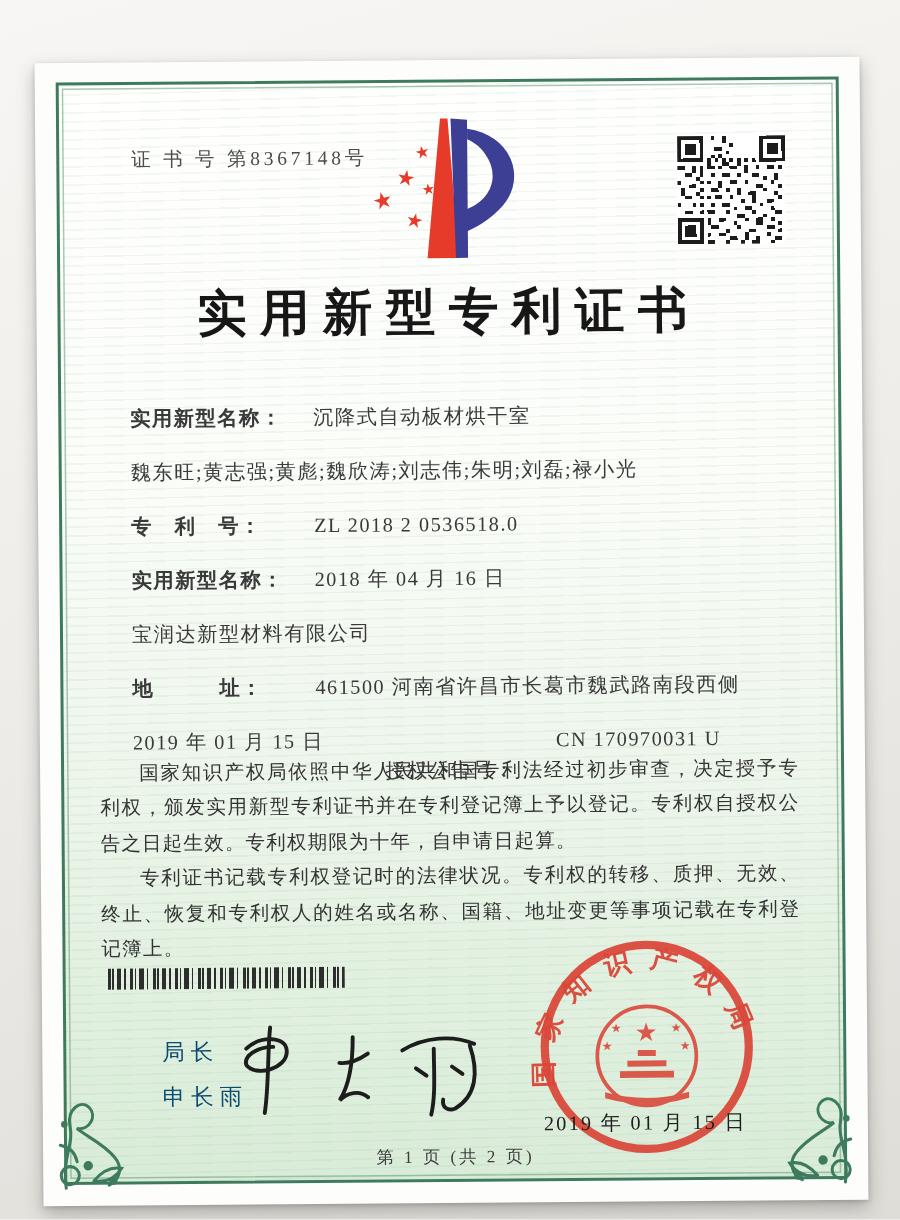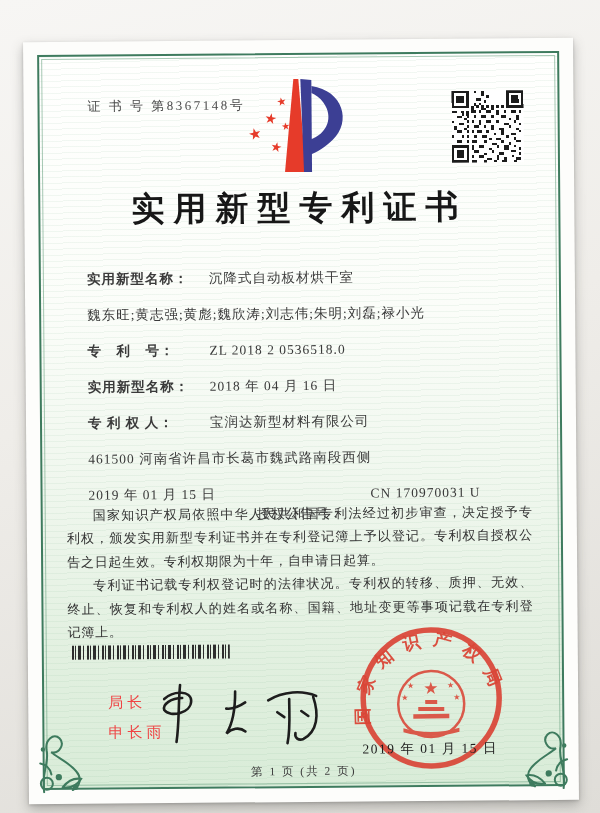--- a/index.html
+++ b/index.html
@@ -40,21 +40,21 @@
   .frow.grant .fvalue1{flex:0 0 168px;}
   .frow.grant .flabel2{flex:0 0 114px;margin-top:39px;}
 
   .paras{position:absolute;left:40px;right:44px;top:462px;
     font-size:13px;line-height:1.8;letter-spacing:.8px;color:#333;text-align:justify;}
   .paras p{margin:0;text-indent:2em;}
 
   .barcode{position:absolute;left:44px;top:604px;width:158px;height:14px;
     background:repeating-linear-gradient(90deg,#2d2d2d 0 2px,transparent 2px 3px,#2d2d2d 3px 4px,transparent 4px 6px,#2d2d2d 6px 9px,transparent 9px 11px,#2d2d2d 11px 12px,transparent 12px 15px);}
 
-  .signatory{position:absolute;left:80px;top:646px;font-size:15px;letter-spacing:4px;color:#ef4444;line-height:30px;}
+  .signatory{position:absolute;left:80px;top:646px;font-size:15px;letter-spacing:4px;color:#0c4a6e;line-height:30px;}
   .signature{position:absolute;left:122px;top:638px;}
 
   .seal{position:absolute;left:321px;top:577px;mix-blend-mode:multiply;opacity:.94;}
   .seal-date{position:absolute;left:334px;top:701px;font-size:13.5px;letter-spacing:1.5px;color:#1e1e1e;}
 
   .footer{position:absolute;left:0;right:0;top:724px;text-align:center;
     font-size:11.5px;letter-spacing:2px;color:#3c3c3c;}
 
   .flourish{position:absolute;bottom:8px;z-index:3;}
   .flourish.left{left:6px;}
@@ -138,24 +138,24 @@
       </div>
       <div class="frow">
         <span class="flabel">专　利　号：</span>
         <span class="fvalue">ZL 2018 2 0536518.0</span>
       </div>
       <div class="frow">
         <span class="flabel">实用新型名称：</span>
         <span class="fvalue">2018 年 04 月 16 日</span>
       </div>
       <div class="frow">
-        <span class="flabel">专 利 权 人：</span>
         <span class="fvalue">宝润达新型材料有限公司</span>
       </div>
       <div class="frow">
+        <span class="flabel">地　　　址：</span>
         <span class="fvalue">461500 河南省许昌市长葛市魏武路南段西侧</span>
       </div>
       <div class="frow grant">
         <span class="fvalue1">2019 年 01 月 15 日</span>
         <span class="flabel2">授权公告号：</span>
         <span class="fvalue">CN 170970031 U</span>
       </div>
     </div>
 
     <div class="paras">

